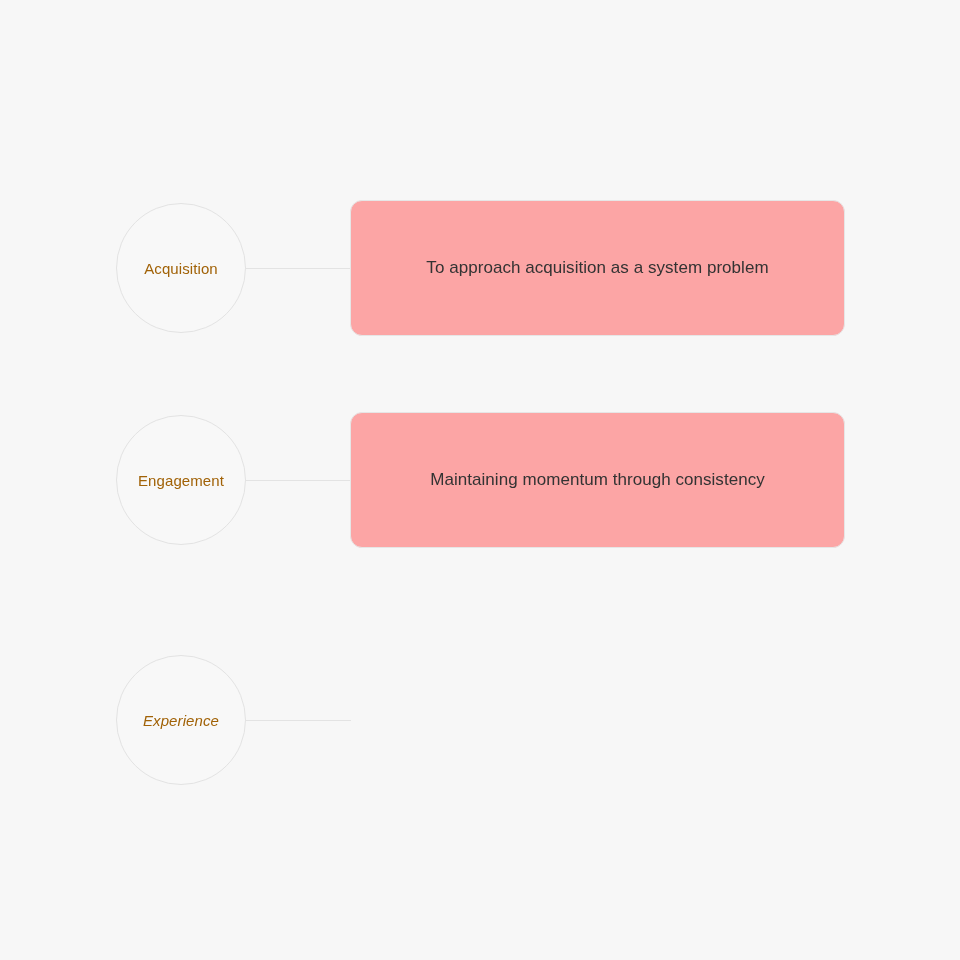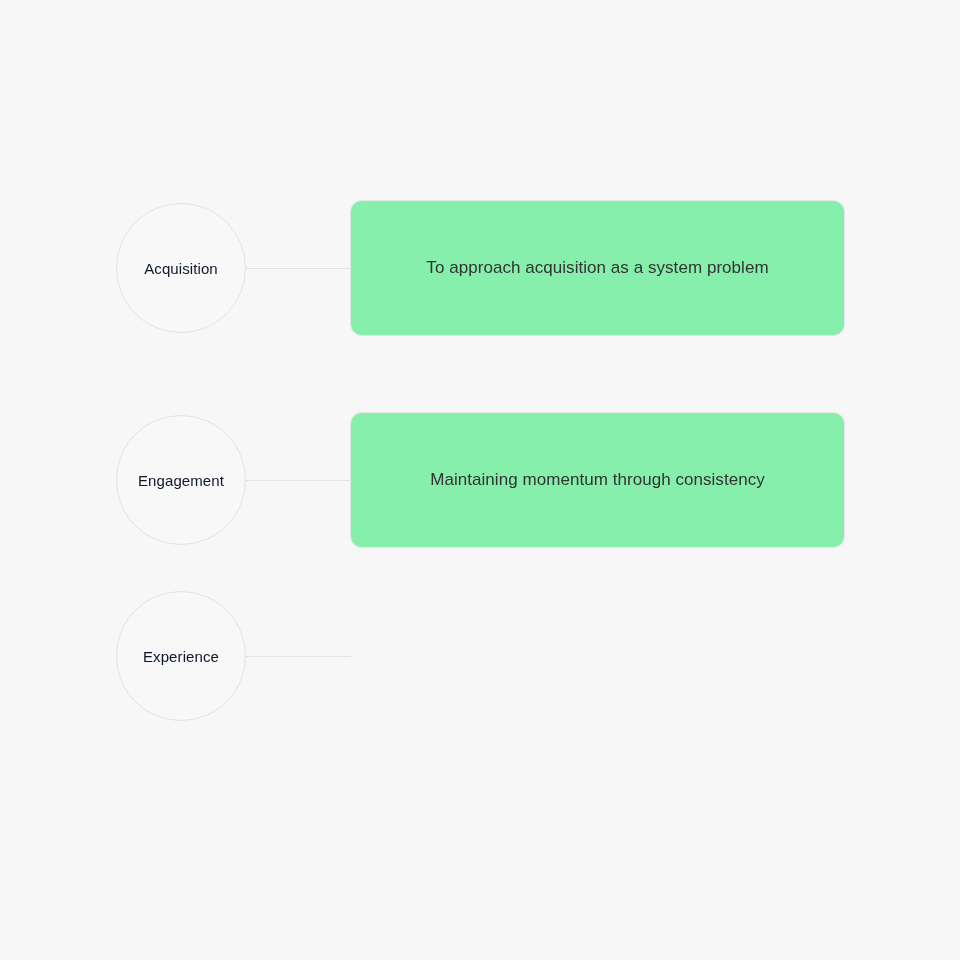--- a/index.html
+++ b/index.html
@@ -39,21 +39,21 @@
     border-radius: 50%;
     background: #f8f8f8;
     display: flex;
     align-items: center;
     justify-content: center;
   }
 
   .node-label {
     font-size: 15px;
     line-height: 1;
-    color: #0f172a;
+    color: #a16207;
     letter-spacing: 0.1px;
     text-align: center;
     white-space: nowrap;
   }
 
   
   .connector {
     position: absolute;
     left: 246px;
     top: 68px;
@@ -63,21 +63,21 @@
   }
 
   
   .detail-card {
     position: absolute;
     left: 350px;
     top: 0px;
     width: 495px;
     height: 136px;
     box-sizing: border-box;
-    background: #86efac;
+    background: #fca5a5;
     border: 1px solid #e6e6e6;
     border-radius: 12px;
     display: flex;
     align-items: center;
     justify-content: center;
     padding: 0 22px;
   }
 
   .detail-text {
     font-size: 17px;
@@ -105,20 +105,20 @@
   <div class="row" style="top:412px;padding-left:13px;">
     <div class="node-circle">
       <span class="node-label">Engagement</span>
     </div>
     <div class="connector"></div>
     <div class="detail-card">
       <span class="detail-text">Maintaining momentum through consistency</span>
     </div>
   </div>
 
-  <div class="row" style="top:588px;">
+  <div class="row" style="top:652px;font-style:italic;">
     <div class="node-circle">
       <span class="node-label">Experience</span>
     </div>
     <div class="connector"></div>
   </div>
 
 </div>
 
 </body></html>

